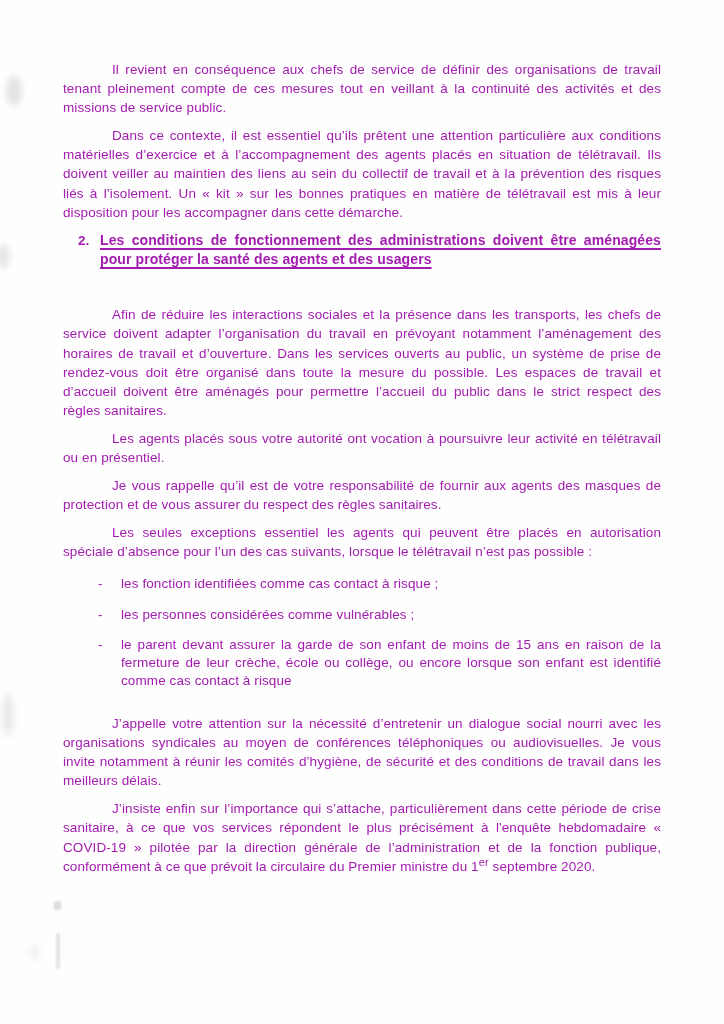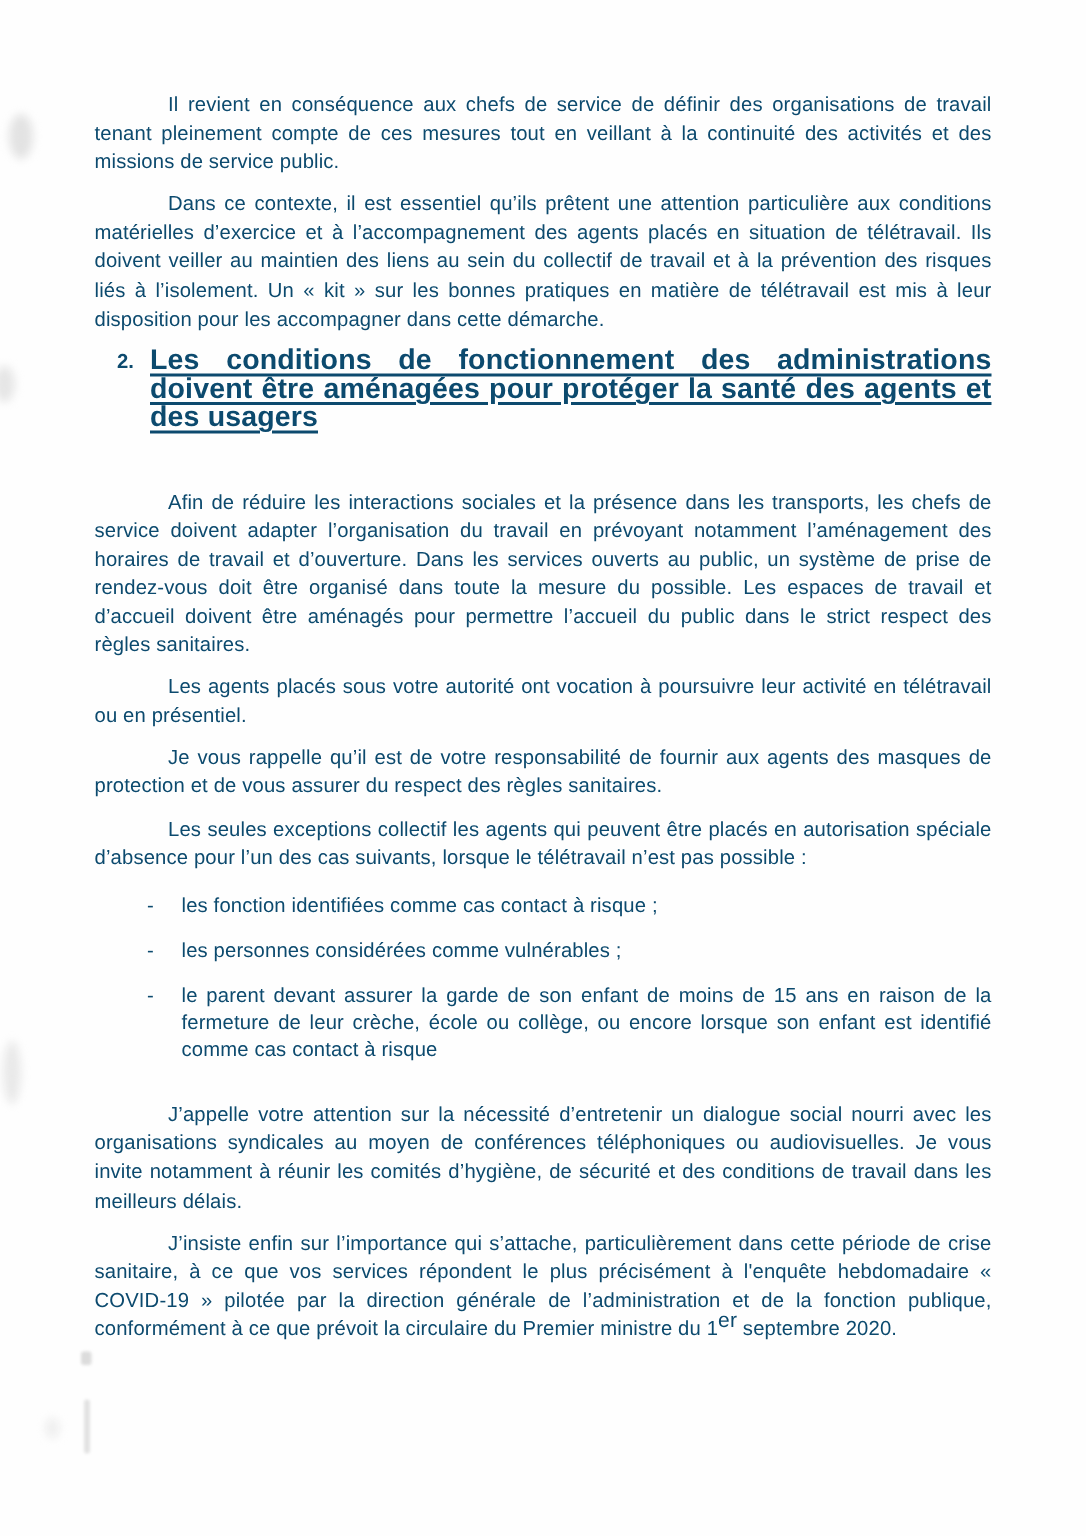--- a/index.html
+++ b/index.html
@@ -3,21 +3,21 @@
 <meta charset="utf-8">
 <style>
   html, body { margin: 0; padding: 0; background: #888; }
   .page {
     position: relative;
     width: 724px;
     height: 1024px;
     margin: 0 auto;
     background: #fefefe;
     font-family: "Liberation Sans", "DejaVu Sans", sans-serif;
-    color: #0c4a6e;
+    color: #a21caf;
     overflow: hidden;
   }
   .content {
     position: absolute;
     left: 63px;
     top: 60px;
     width: 598px;
   }
   .body-para {
     margin: 0 0 9px 0;
@@ -33,39 +33,39 @@
     font-weight: bold;
   }
   .heading-number {
     flex: none;
     width: 22px;
     font-size: 13.5px;
     line-height: 19.3px;
   }
   .heading-text {
     flex: 1;
-    font-size: 19px;
+    font-size: 14px;
     line-height: 19.3px;
     text-align: justify;
     text-decoration: underline;
     text-underline-offset: 3px;
     text-decoration-thickness: 1.5px;
     letter-spacing: 0.1px;
   }
   .spacer-after-heading { height: 14px; }
   .bullet-list { margin: 14px 0 0 0; padding-bottom: 12px; }
   .bullet-item {
     display: flex;
     margin: 0 0 12.5px 35px;
     font-size: 13.5px;
     line-height: 17.8px;
   }
   .bullet-marker { flex: none; width: 23px; }
   .bullet-text { flex: 1; text-align: justify; letter-spacing: 0.1px; }
-  .closing sup { font-size: 14px; line-height: 0; }
+  .closing sup { font-size: 11px; line-height: 0; }
   
   .artifact { position: absolute; border-radius: 50%; filter: blur(3px); }
   .a1 { left: 6px;  top: 76px;  width: 16px; height: 30px; background: #e3e3e3; }
   .a2 { left: -4px; top: 244px; width: 14px; height: 24px; background: #e6e6e6; }
   .a3 { left: 2px;  top: 694px; width: 12px; height: 42px; background: #e9e9e9; }
   .a4 { left: 54px; top: 901px; width: 7px;  height: 9px;  background: #dcdcdc; filter: blur(1px); border-radius: 2px; }
   .a5 { left: 56px; top: 933px; width: 4px;  height: 36px; background: #e2e2e2; filter: blur(1px); border-radius: 2px; }
   .a6 { left: 30px; top: 945px; width: 10px; height: 14px; background: #efefef; }
 </style>
 </head>
@@ -95,21 +95,21 @@
 
     <div class="spacer-after-heading"></div>
 
 
     <p class="body-para">Afin de réduire les interactions sociales et la présence dans les transports, les chefs de service doivent adapter l’organisation du travail en prévoyant notamment l’aménagement des horaires de travail et d’ouverture. Dans les services ouverts au public, un système de prise de rendez-vous doit être organisé dans toute la mesure du possible. Les espaces de travail et d’accueil doivent être aménagés pour permettre l’accueil du public dans le strict respect des règles sanitaires.</p>
 
     <p class="body-para">Les agents placés sous votre autorité ont vocation à poursuivre leur activité en télétravail ou en présentiel.</p>
 
     <p class="body-para">Je vous rappelle qu’il est de votre responsabilité de fournir aux agents des masques de protection et de vous assurer du respect des règles sanitaires.</p>
 
-    <p class="body-para">Les seules exceptions collectif les agents qui peuvent être placés en autorisation spéciale d’absence pour l’un des cas suivants, lorsque le télétravail n’est pas possible :</p>
+    <p class="body-para">Les seules exceptions essentiel les agents qui peuvent être placés en autorisation spéciale d’absence pour l’un des cas suivants, lorsque le télétravail n’est pas possible :</p>
 
     <div class="bullet-list">
       <div class="bullet-item">
         <span class="bullet-marker">-</span>
         <span class="bullet-text">les fonction identifiées comme cas contact à risque ;</span>
       </div>
       <div class="bullet-item">
         <span class="bullet-marker">-</span>
         <span class="bullet-text">les personnes considérées comme vulnérables ;</span>
       </div>

